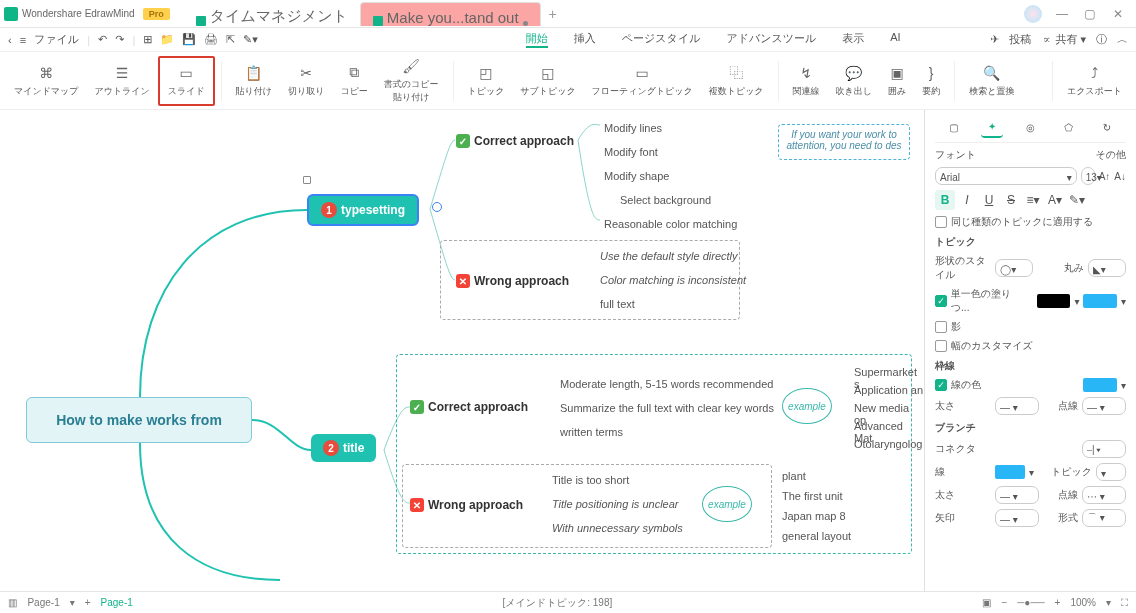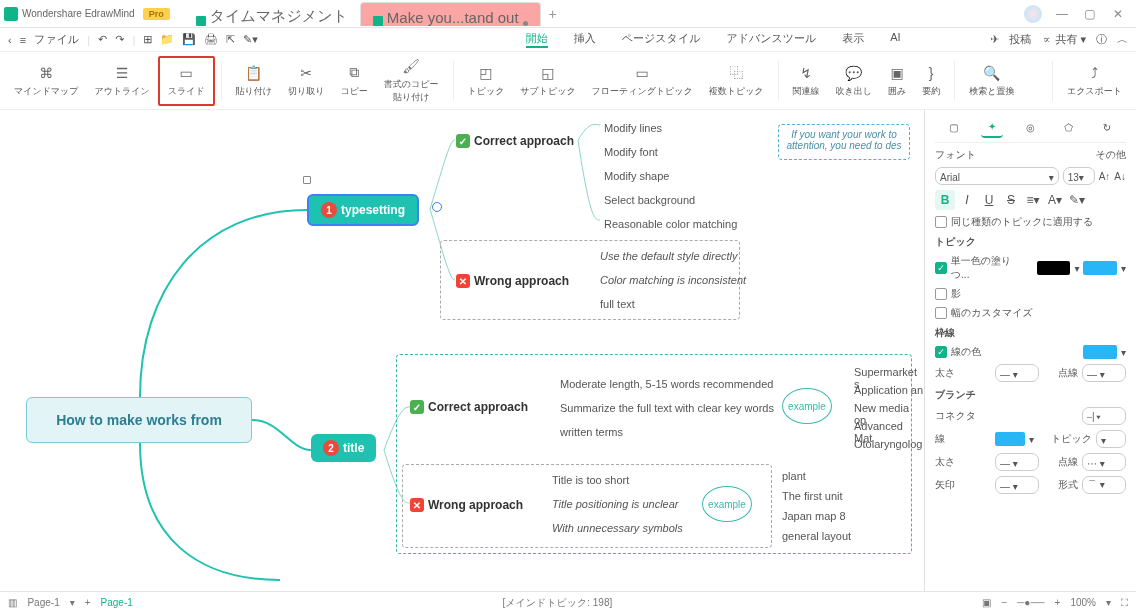--- a/index.html
+++ b/index.html
@@ -34,21 +34,21 @@
 .num{display:inline-flex;width:16px;height:16px;border-radius:50%;background:#e74c3c;color:#fff;font-size:10px;align-items:center;justify-content:center;margin-right:4px;font-weight:700}
 .typeset{left:307px;top:84px;border:2px solid #3b82f6}
 .title-n{left:311px;top:324px}
 .approach{position:absolute;display:flex;align-items:center;gap:4px;font-weight:700;font-size:12px}
 .chk{width:14px;height:14px;border-radius:3px;display:inline-flex;align-items:center;justify-content:center;color:#fff;font-size:10px}
 .ok{background:#4caf50}
 .no{background:#f44336}
 .leaf{position:absolute;font-size:11px;color:#555}
 .box-dash{position:absolute;border:1px dashed #aaa;border-radius:4px}
 .callout{position:absolute;left:778px;top:14px;width:132px;height:36px;border:1.5px dashed #4fb3d9;border-radius:4px;padding:4px 6px;font-size:10px;color:#4a8fa7;font-style:italic;text-align:center}
-.ex-oval{position:absolute;width:50px;height:36px;border:1px solid #3bb8ab;border-radius:50%;display:flex;align-items:center;justify-content:center;font-size:10px;color:#3bb8ab}
+.ex-oval{position:absolute;width:50px;height:36px;border:1px solid #3bb8ab;border-radius:50%;display:flex;align-items:center;justify-content:center;font-size:10px;font-style:italic;color:#3bb8ab}
 .sel-handle{position:absolute;width:8px;height:8px;background:#fff;border:1px solid #888;border-radius:1px}
 svg.conn{position:absolute;top:0;left:0;pointer-events:none}
 .rpanel{position:absolute;top:110px;right:0;width:212px;bottom:22px;border-left:1px solid #e0e0e0;background:#fff;padding:6px 10px;font-size:10px;color:#555;overflow:hidden}
 .rtabs{display:flex;justify-content:space-around;border-bottom:1px solid #eee;padding-bottom:4px}
 .rtab{width:22px;height:22px;display:flex;align-items:center;justify-content:center;border-radius:4px}
 .rtab.act{color:#13b38a;border-bottom:2px solid #13b38a}
 .prow{display:flex;align-items:center;margin:5px 0;gap:4px}
 .plabel{width:56px;font-size:10px}
 .sel-box{border:1px solid #ccc;border-radius:7px;padding:1px 4px;height:18px;display:flex;align-items:flex-end;font-size:10px;background:#fff}
 .swatch{width:34px;height:14px;border-radius:2px}
@@ -227,21 +227,21 @@
     </div>
  <div class="box-dash" style="left:440px;top:130px;width:300px;height:80px"></div>
  <div class="approach" style="left:456px;top:164px">
       <span class="chk no">✕</span>
       <span>Wrong approach</span>
     </div>
 
  <div class="leaf" style="left:604px;top:12px">Modify lines</div>
  <div class="leaf" style="left:604px;top:36px">Modify font</div>
  <div class="leaf" style="left:604px;top:60px">Modify shape</div>
- <div class="leaf" style="left:604px;top:84px">Select background</div>
+ <div class="leaf" style="left:620px;top:84px">Select background</div>
  <div class="leaf" style="left:604px;top:108px">Reasonable color matching</div>
 
  <div class="leaf" style="left:600px;top:140px;font-style:italic">Use the default style directly</div>
  <div class="leaf" style="left:600px;top:164px;font-style:italic">Color matching is inconsistent</div>
  <div class="leaf" style="left:600px;top:188px;">full text</div>
 
  <div class="callout">If you want your work to attention, you need to des</div>
 
  <div class="box-dash" style="left:396px;top:244px;width:516px;height:200px;border-color:#3bb8ab"></div>
  <div class="approach" style="left:410px;top:290px">
@@ -284,21 +284,21 @@
  <div class="prow">
       <span>フォント</span>
       <span class="spacer"></span>
       <span>その他</span>
     </div>
  <div class="prow">
   <div class="sel-box" style="flex:1">
         <span>Arial</span>
         <span style="margin-left:auto">▾</span>
       </div>
-  <div class="sel-box" style="width:32px"><span>13</span> ▾</div>
+  <div class="sel-box" style="width:14px"><span>13</span> ▾</div>
   <span>A↑</span>
   <span>A↓</span>
  </div>
  <div class="fmtbar">
   <div class="fmtb on">B</div>
   <div class="fmtb">
         <i>I</i>
       </div>
   <div class="fmtb">
         <u>U</u>
@@ -308,20 +308,27 @@
       </div>
   <div class="fmtb">≡▾</div>
   <div class="fmtb">A▾</div>
   <div class="fmtb">✎▾</div>
  </div>
  <div class="prow">
       <span class="chkbx"></span>
       <span>同じ種類のトピックに適用する</span>
     </div>
  <div class="sect">トピック</div>
+ <div class="prow">
+      <span class="plabel">形状のスタイル</span>
+      <div class="sel-box" style="width:38px">◯▾</div>
+      <span class="spacer"></span>
+      <span>丸み</span>
+      <div class="sel-box" style="width:38px">◣▾</div>
+    </div>
  <div class="prow"><span class="chkbx on">✓</span><span>単一色の塗りつ...</span><span class="spacer"></span><div class="swatch" style="background:#000"></div>▾ <div class="swatch" style="background:#29b6f6"></div>▾</div>
  <div class="prow">
       <span class="chkbx"></span>
       <span>影</span>
     </div>
  <div class="prow">
       <span class="chkbx"></span>
       <span>幅のカスタマイズ</span>
     </div>
  <div class="sect">枠線</div>

